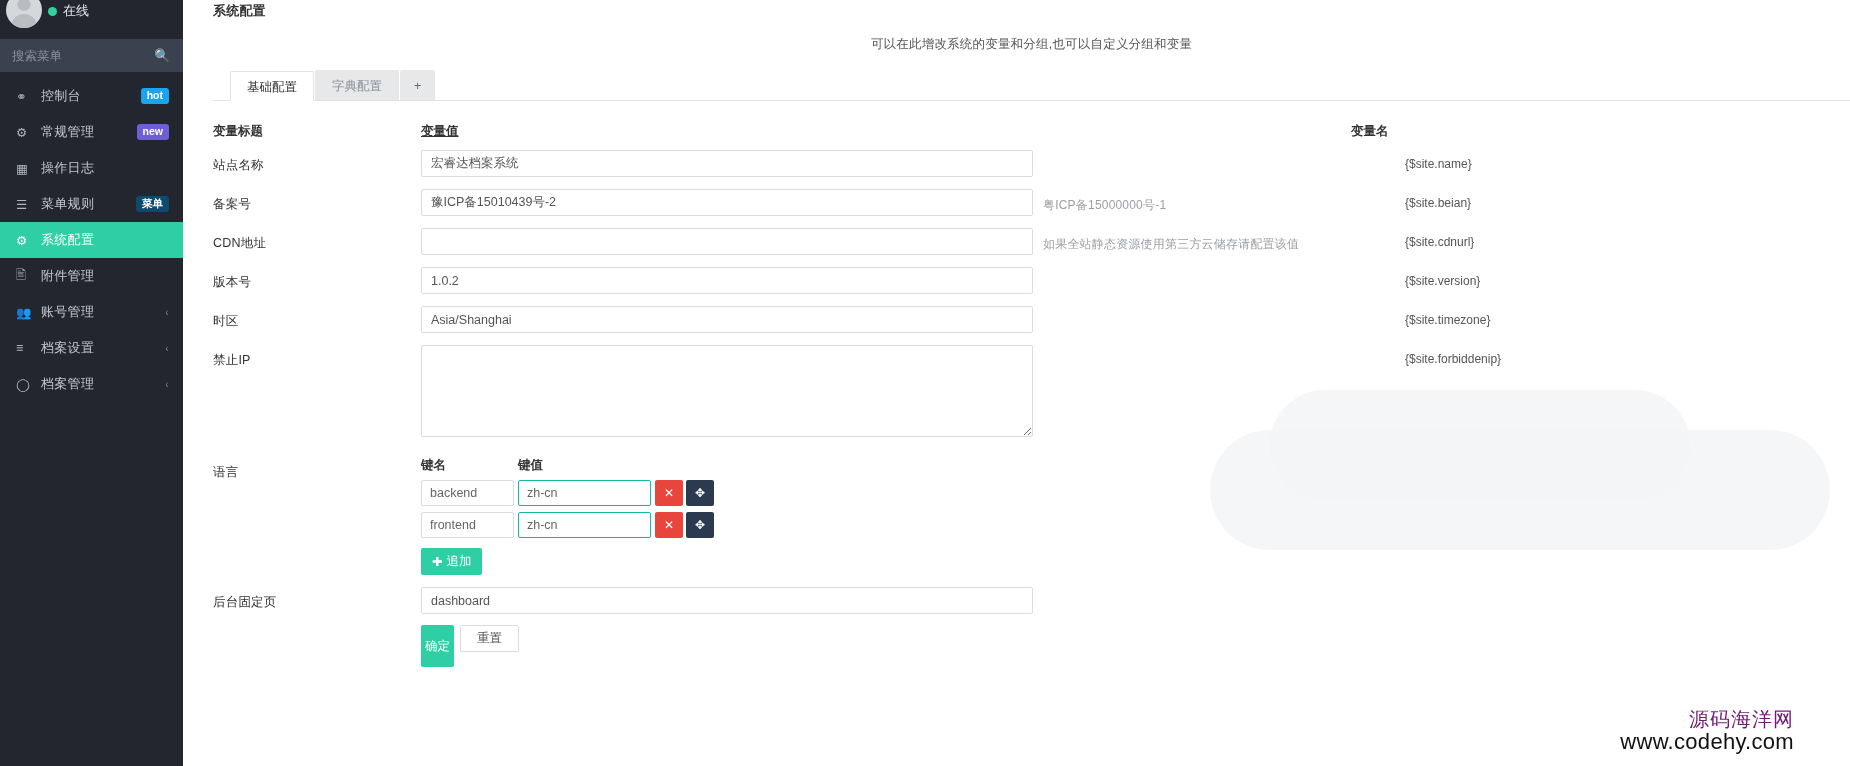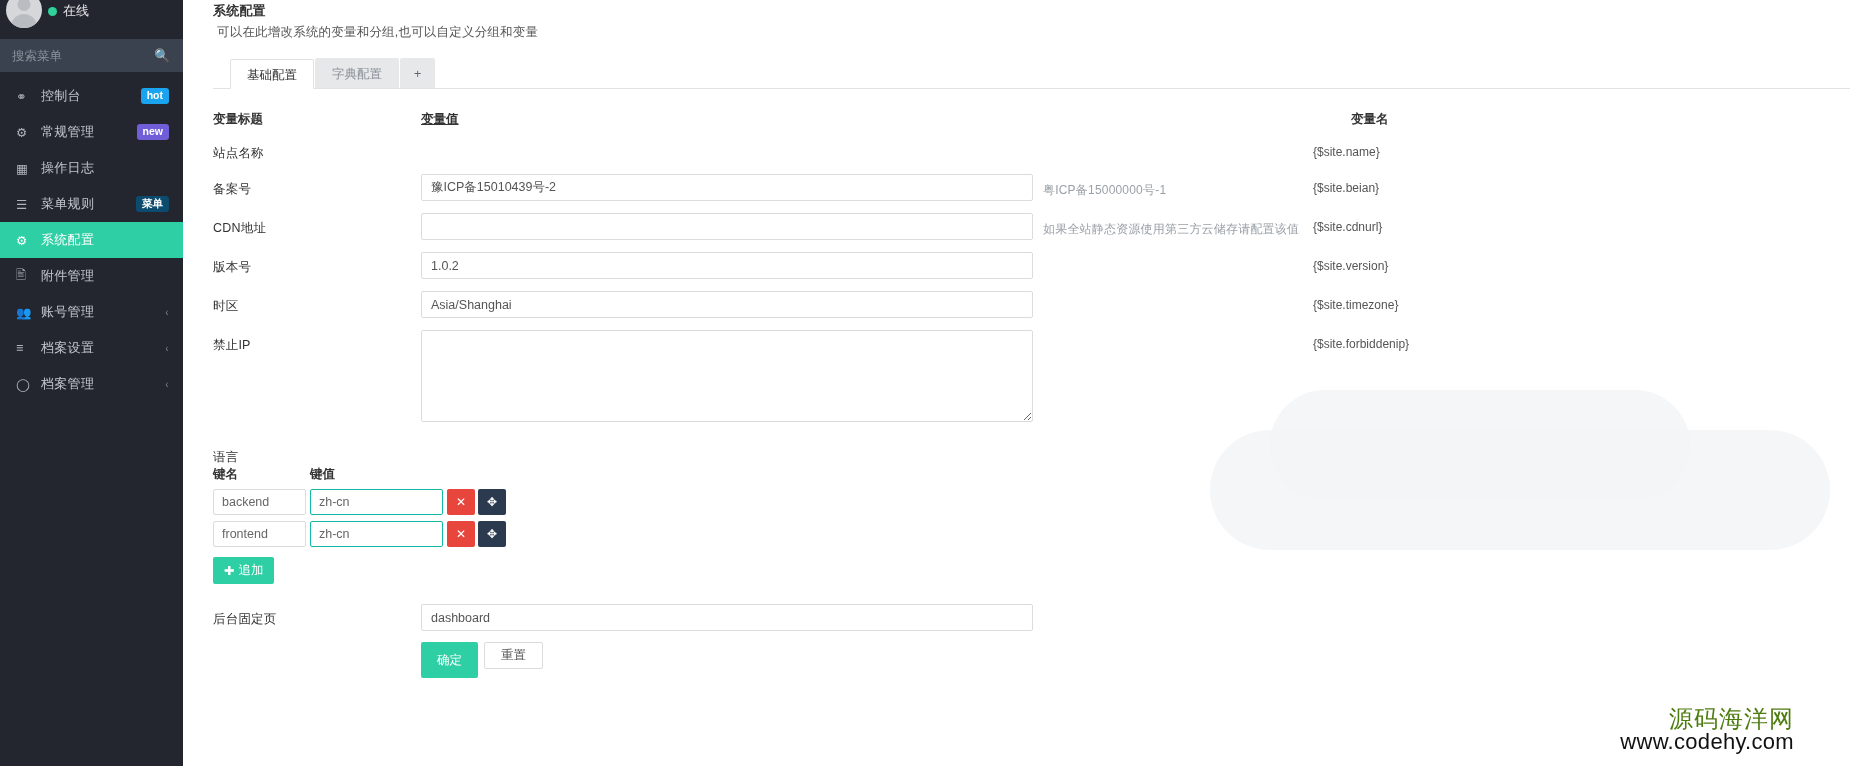--- a/index.html
+++ b/index.html
@@ -116,22 +116,23 @@
     overflow: hidden;
   }
   .main-inner { padding: 0 0 0 14px; position: relative; }
 
   .page-head { padding: 2px 0 0 16px; }
   .page-title {
     font-size: 13px; font-weight: bold; color: #333;
     margin: 0 0 4px 0; letter-spacing: .2px;
   }
   .page-desc {
-    font-size: 12.5px; color: #555; margin: 4px;
+    font-size: 12.5px; color: #555; margin: 16px;
     letter-spacing: .2px;
+    text-align: center;
   }
 
   .tabs {
     margin: 18px 0 0 16px;
     display: flex; align-items: flex-end;
     border-bottom: 1px solid #e2e2e2;
     height: 30px;
     padding-left: 17px;
   }
   .tab {
@@ -183,21 +184,21 @@
   .f-tip {
     font-size: 12px; color: #9aa0a6;
     padding: 8px 0 0 10px;
     width: 320px;
     letter-spacing: .2px;
   }
   .f-var {
     font-size: 12px; color: #555;
     padding-top: 7px;
     position: absolute;
-    left: 1100px;
+    left: 1192px;
     white-space: nowrap;
   }
 
   .inp {
     width: 100%;
     height: 27px;
     border: 1px solid #dcdcdc;
     border-radius: 2px;
     font-size: 12.5px;
     color: #555;
@@ -258,41 +259,41 @@
     font-size: 12.5px; cursor: pointer;
     margin-top: 4px;
     display: inline-flex; align-items: center; gap: 4px;
     font-family: "Liberation Sans", sans-serif;
   }
 
   .btn-row { display: flex; gap: 6px; margin-top: 11px; }
   .btn-primary {
     background: #2ecfa4; color: #fff;
     border: none; border-radius: 2px;
-    height: 36px; padding: 0 16px;
+    height: 42px; padding: 0 4px;
     font-size: 12.5px; cursor: pointer;
     font-family: "Liberation Sans", sans-serif;
   }
   .btn-default {
     background: #fff; color: #555;
     border: 1px solid #dcdcdc; border-radius: 2px;
     height: 27px; padding: 0 16px;
     font-size: 12.5px; cursor: pointer;
     font-family: "Liberation Sans", sans-serif;
   }
 
   
   .watermark {
     position: absolute;
     right: 56px; bottom: 12px;
     text-align: right;
     pointer-events: none;
     user-select: none;
   }
-  .wm-cn { font-size: 24px; color: #4d7c0f; letter-spacing: 1px; line-height: 22px; }
+  .wm-cn { font-size: 20px; color: #701a75; letter-spacing: 1px; line-height: 22px; }
   .wm-en { font-size: 22px; color: #111; letter-spacing: .3px; line-height: 24px; }
 
   .blob {
     position: absolute; pointer-events: none;
     border-radius: 50%;
     background: #f2f4f7;
     opacity: .85;
   }
   .blob.b1 { right: 20px; top: 430px; width: 620px; height: 120px; border-radius: 70px; }
   .blob.b2 { right: 160px; top: 390px; width: 420px; height: 110px; border-radius: 70px; }
@@ -392,20 +393,23 @@
       <div class="form-area">
 
         <div class="col-head">
           <div class="c-label">变量标题</div>
           <div class="c-value">变量值</div>
           <div class="c-var">变量名</div>
         </div>
 
         <div class="form-row">
           <div class="f-label">站点名称</div>
+          <div class="f-control">
+            <input class="inp" type="text" value="宏睿达档案系统" style="">
+          </div>
           <div class="f-tip"></div>
           <div class="f-var">{$site.name}</div>
         </div>
 
         <div class="form-row">
           <div class="f-label">备案号</div>
           <div class="f-control">
             <input class="inp" type="text" value="豫ICP备15010439号-2" style="">
           </div>
           <div class="f-tip">粤ICP备15000000号-1</div>
@@ -441,21 +445,21 @@
 
         <div class="form-row">
           <div class="f-label">禁止IP</div>
           <div class="f-control">
             <textarea class="inp" value="" style=""></textarea>
           </div>
           <div class="f-tip"></div>
           <div class="f-var">{$site.forbiddenip}</div>
         </div>
 
-        <div class="form-row" style="margin-top:16px;flex-direction:column;">
+        <div class="form-row" style="margin-top:16px;">
           <div class="f-label">语言</div>
           <div class="f-control">
             <div class="kv-head">
               <div class="kh1">键名</div>
               <div class="kh2">键值</div>
             </div>
 
             <div class="kv-row">
               <input class="kv-key" type="text" value="backend" style="">
               <input class="kv-val" type="text" value="zh-cn" style="">

